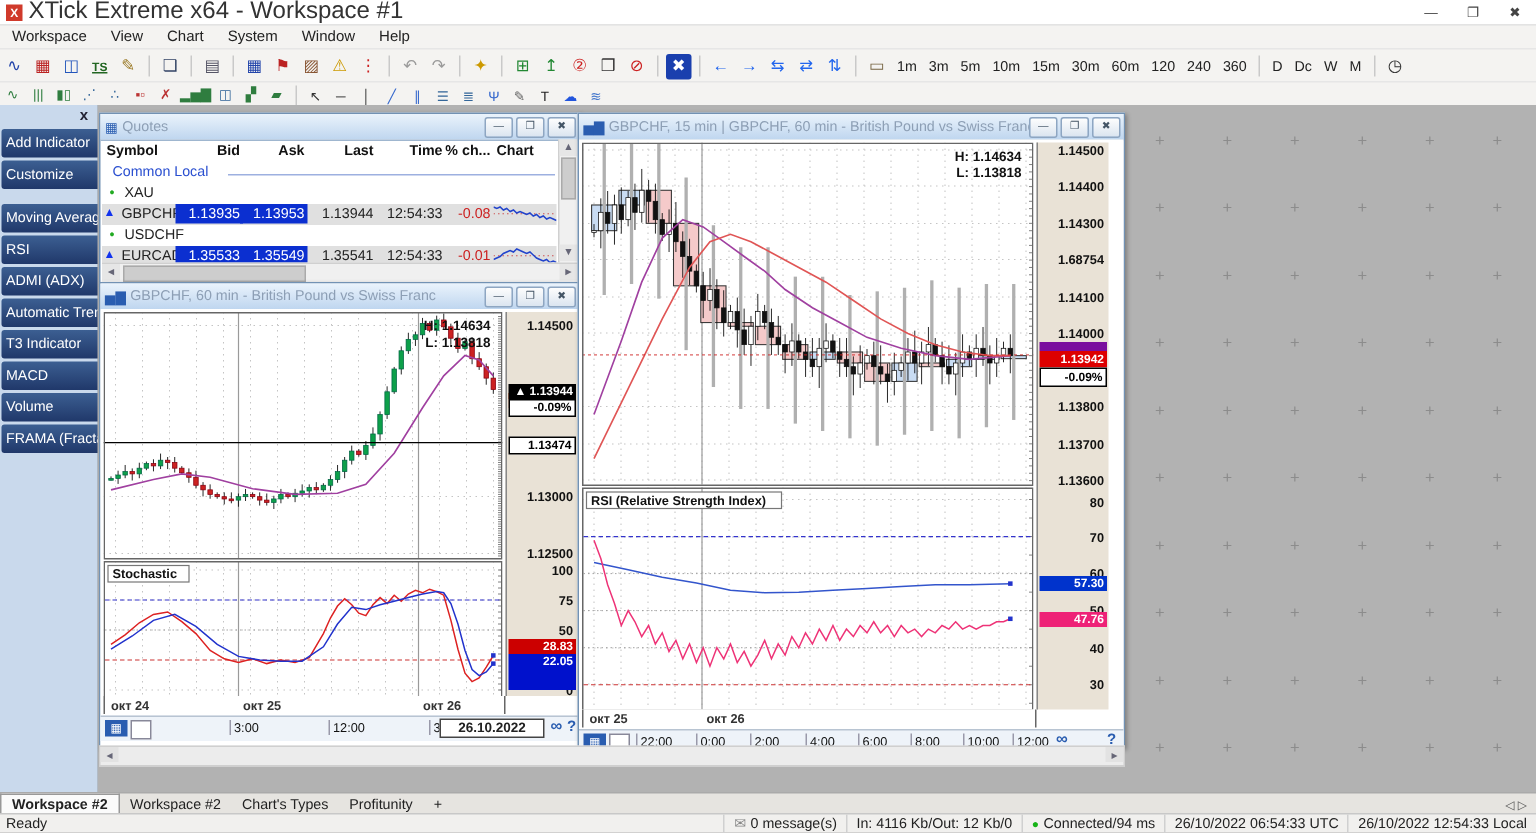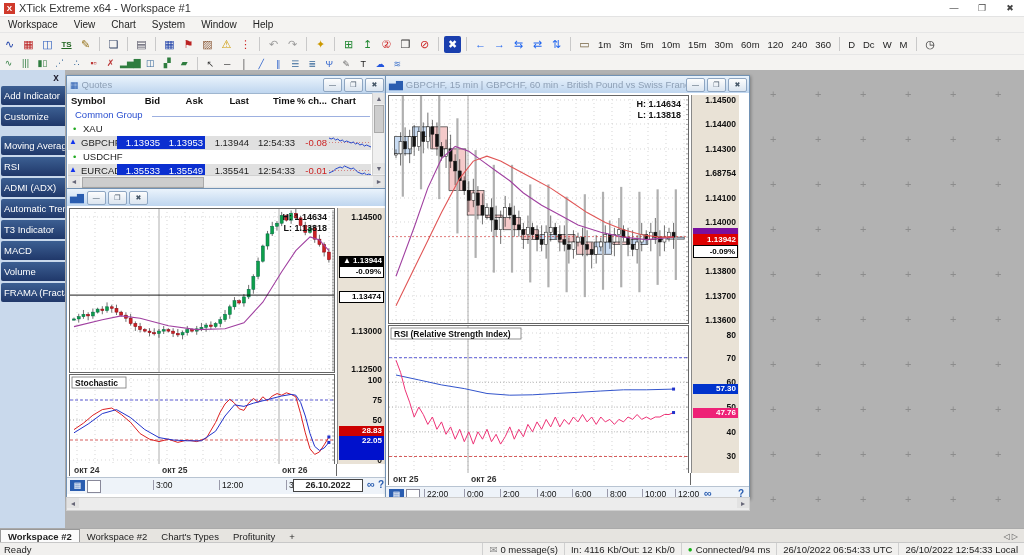--- a/index.html
+++ b/index.html
@@ -1,21 +1,21 @@
 <!DOCTYPE html>
 <html><head>
 <meta charset="utf-8">
 <style>
 html,body{margin:0;padding:0}
 body{width:1024px;height:555px;position:relative;overflow:hidden;
  font-family:"Liberation Sans",sans-serif;font-size:10px;background:#b2b2b2;color:#222}
 
 .titlebar{position:absolute;left:0;top:0;width:1024px;height:16px;background:#fff;border-bottom:1px solid #e3e3e3;display:flex;align-items:center}
 .app-icon{width:11px;height:11px;background:#d03a2b;color:#fff;font-weight:bold;font-size:8px;line-height:11px;text-align:center;margin:0 4px 0 4px}
-.app-title{font-size:11px;color:#333}
+.app-title{font-size:16px;color:#333}
 .wincontrols{margin-left:auto;display:flex}
 .wc{width:28px;height:15px;text-align:center;font-size:9px;color:#444;line-height:15px}
 .menubar{position:absolute;left:0;top:17px;width:1024px;height:15px;background:#f4f3f1;display:flex;align-items:center}
 .menu-item{padding:0 8px;font-size:10px;color:#222}
 .toolbar{position:absolute;left:0;width:1024px;background:#f4f3f1;display:flex;align-items:center}
 .t1{top:32px;height:22px;border-top:1px solid #e6e6e6}
 .t2{top:54px;height:17px;border-top:1px solid #e6e6e6}
 .tb-icon{min-width:17px;height:17px;line-height:17px;text-align:center;font-size:11px;margin:0 1px;border-radius:2px}
 .t2 .tb-icon{min-width:15px;height:14px;line-height:14px;font-size:9px}
 .tb-sep{width:1px;height:14px;background:#c9c9c9;margin:0 4px}
@@ -419,21 +419,21 @@
       <span class="wbtn">✖</span>
     </div>
     <div id="quotesbody">
         <div class="qhead" style="left: 4px; top: 19px; width: 46px; text-align: left;">Symbol</div>
         <div class="qhead" style="left: 50px; top: 19px; width: 43px; text-align: right;">Bid</div>
         <div class="qhead" style="left: 93px; top: 19px; width: 43px; text-align: right;">Ask</div>
         <div class="qhead" style="left: 136px; top: 19px; width: 46px; text-align: right;">Last</div>
         <div class="qhead" style="left: 182px; top: 19px; width: 46px; text-align: right;">Time</div>
         <div class="qhead" style="left: 228px; top: 19px; width: 32px; text-align: right;">% ch...</div>
         <div class="qhead" style="left: 264px; top: 19px; width: 40px; text-align: left;">Chart</div>
-        <div class="qcell qg" style="left: 8px; top: 33px; width: 295px;"><span class="qgroup">Common Group</span></div>
+        <div class="qcell qg" style="left: 8px; top: 33px; width: 295px;"><span class="qgroup">Common Local</span></div>
         <span class="qline" style="left: 85px; top: 40px; width: 218px;"></span>
         <span class="qcell" style="left: 6px; top: 47px; color: rgb(34, 170, 34);">•</span>
         <span class="qcell" style="left: 16px; top: 47px;">XAU</span>
         <div class="qrow-bg" style="top: 60px;"></div>
         <span class="qcell" style="left: 2px; top: 61px; color: rgb(17, 51, 238); font-size: 8px;">▲</span>
         <span class="qcell" style="left: 14px; top: 61px;">GBPCHF</span>
         <span class="qcell bluecell" style="left: 50px; top: 60px; width: 43px; height: 13px; line-height: 13px;">1.13935</span>
         <span class="qcell bluecell" style="left: 93px; top: 60px; width: 43px; height: 13px; line-height: 13px;">1.13953</span>
         <span class="qcell" style="left: 136px; top: 61px; width: 46px; text-align: right;">1.13944</span>
         <span class="qcell" style="left: 182px; top: 61px; width: 46px; text-align: right;">12:54:33</span>
@@ -467,20 +467,21 @@
       <div style="position: absolute; left: 1px; right: 1px; bottom: 1px; height: 12px; background: rgb(240, 240, 240); border-top: 1px solid rgb(208, 208, 208); display: flex;">
         <span class="sc-btn" style="width: 12px;">◄</span>
         <span class="thumb" style="width: 120px; height: 9px; margin: 1px 0px 0px 2px;"></span>
         <span style="flex: 1 1 0%;"></span>
         <span class="sc-btn" style="width: 12px;">►</span>
       </div>
     </div>
     <div class="win" id="c60win" style="left:1px;top:118px;width:319px;height:309px">
     <div class="wtitle">
       <span class="wtitle-ic">▅▇</span>
+      <span class="wtitle-text">GBPCHF, 60 min - British Pound vs Swiss Franc</span>
       <span class="wbtn">—</span>
       <span class="wbtn">❐</span>
       <span class="wbtn">✖</span>
     </div>
     <div class="chart-body" id="c60body">
         <svg width="266" height="256" font-family="Liberation Sans, sans-serif" style="position: absolute; left: 2px; top: 2px;">
           <rect x="0" y="0" width="266" height="256" fill="#ffffff"></rect>
           <line x1="8" y1="0" x2="8" y2="164" stroke="#c4c4c4" stroke-dasharray="1,3" stroke-width="0.7"></line>
           <line x1="8" y1="166" x2="8" y2="256" stroke="#c4c4c4" stroke-dasharray="1,3" stroke-width="0.7"></line>
           <line x1="26" y1="0" x2="26" y2="164" stroke="#c4c4c4" stroke-dasharray="1,3" stroke-width="0.7"></line>

